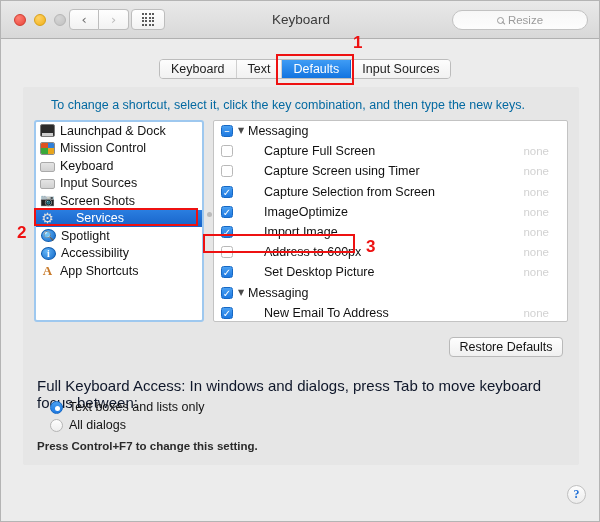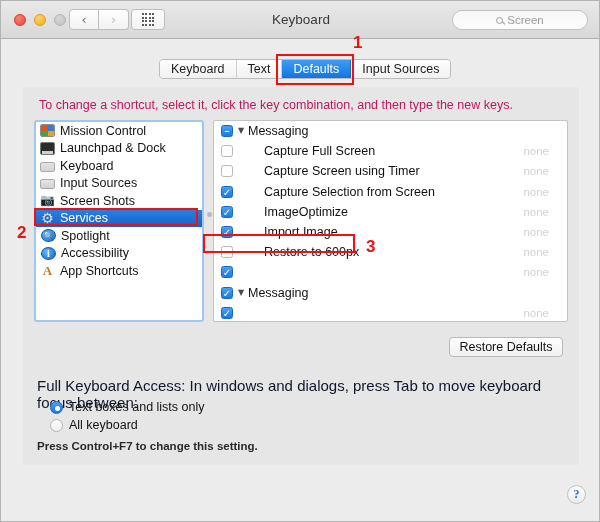--- a/index.html
+++ b/index.html
@@ -102,40 +102,40 @@
 
   
   .contentpanel {
     position: absolute; left: 22px; top: 86px;
     width: 556px; height: 378px;
     background: #e6e6e6;
     border-radius: 2px;
   }
 
   .hint {
-    position: absolute; left: 16px; top: 11px;
-    font-size: 12.5px; color: #be185d;
+    position: absolute; left: 28px; top: 11px;
+    font-size: 12.5px; color: #0369a1;
   }
 
   
   .sidebar {
     position: absolute; left: 11px; top: 33px;
     width: 170px; height: 202px;
     background: #ffffff;
     border: 2px solid #9ec8ef;
     border-radius: 3px;
     overflow: hidden;
   }
   .srow {
     height: 17.5px; display: flex; align-items: center;
     padding-left: 4px; gap: 5px;
   }
   .srow.sel { background: linear-gradient(to bottom, #2a7ee0, #1763c9); }
   .srow .slabel { font-size: 12.5px; color: #121212; white-space: nowrap; }
-  .srow.sel .slabel { color: #ffffff; }
+  .srow.sel .slabel { color: #ffffff; margin-left: 16px; }
 
   .sicon { width: 15px; height: 13px; flex: 0 0 15px; position: relative; }
 
   .ico-launchpad {
     background: #2b2b2b; border: 1px solid #777; border-radius: 2px;
   }
   .ico-launchpad::after {
     content:""; position:absolute; left:1px; right:1px; bottom:0px; height:3px;
     background:#cfcfcf;
   }
@@ -328,53 +328,53 @@
           <i></i>
           <i></i>
           <i></i>
       </span>
     </div>
 
     <div class="wintitle">Keyboard</div>
 
     <div class="searchfield">
       <span class="mag"></span>
-      <span class="searchph">Screen</span>
+      <span class="searchph">Resize</span>
     </div>
   </div>
 
   <div class="tabbar">
     <div class="tab">Keyboard</div>
     <div class="tab">Text</div>
     <div class="tab active">Defaults</div>
     <div class="tab">Input Sources</div>
   </div>
 
   <div class="contentpanel">
 
     <div class="hint">To change a shortcut, select it, click the key combination, and then type the new keys.</div>
 
     <div class="sidebar">
+
+      <div class="srow">
+        <span class="sicon ico-launchpad"></span>
+        <span class="slabel">Launchpad &amp; Dock</span>
+      </div>
 
       <div class="srow">
         <span class="sicon ico-mission">
             <i></i>
             <i></i>
             <i></i>
             <i></i>
           </span>
         <span class="slabel">Mission Control</span>
       </div>
 
       <div class="srow">
-        <span class="sicon ico-launchpad"></span>
-        <span class="slabel">Launchpad &amp; Dock</span>
-      </div>
-
-      <div class="srow">
         <span class="sicon ico-keyboard"></span>
         <span class="slabel">Keyboard</span>
       </div>
 
       <div class="srow">
         <span class="sicon ico-inputsrc"></span>
         <span class="slabel">Input Sources</span>
       </div>
 
       <div class="srow">
@@ -439,54 +439,56 @@
       </div>
 
       <div class="krow child">
         <span class="kcb on">✓</span>
         <span class="klabel">Import Image</span>
         <span class="kkey">none</span>
       </div>
 
       <div class="krow child">
         <span class="kcb off"></span>
-        <span class="klabel">Restore to 600px</span>
+        <span class="klabel">Address to 600px</span>
         <span class="kkey">none</span>
       </div>
 
       <div class="krow child">
         <span class="kcb on">✓</span>
+        <span class="klabel">Set Desktop Picture</span>
         <span class="kkey">none</span>
       </div>
 
       <div class="krow group">
         <span class="kcb on">✓</span>
         <span class="disc">▼</span>
         <span class="klabel">Messaging</span>
       </div>
 
       <div class="krow child">
         <span class="kcb on">✓</span>
+        <span class="klabel">New Email To Address</span>
         <span class="kkey">none</span>
       </div>
 
     </div>
 
     <div class="restorebtn">Restore Defaults</div>
 
     <div class="fkatext">Full Keyboard Access: In windows and dialogs, press Tab to move keyboard focus between:</div>
 
     <div class="radiorow r1">
       <span class="radio on"></span>
       <span class="radiolabel">Text boxes and lists only</span>
     </div>
 
     <div class="radiorow r2">
       <span class="radio"></span>
-      <span class="radiolabel">All keyboard</span>
+      <span class="radiolabel">All dialogs</span>
     </div>
 
     <div class="fkanote">Press Control+F7 to change this setting.</div>
 
   </div>
 
   <div class="helpbtn">?</div>
 
   <div class="annbox ann-1"></div>
   <div class="annnum ann-1-num">1</div>

